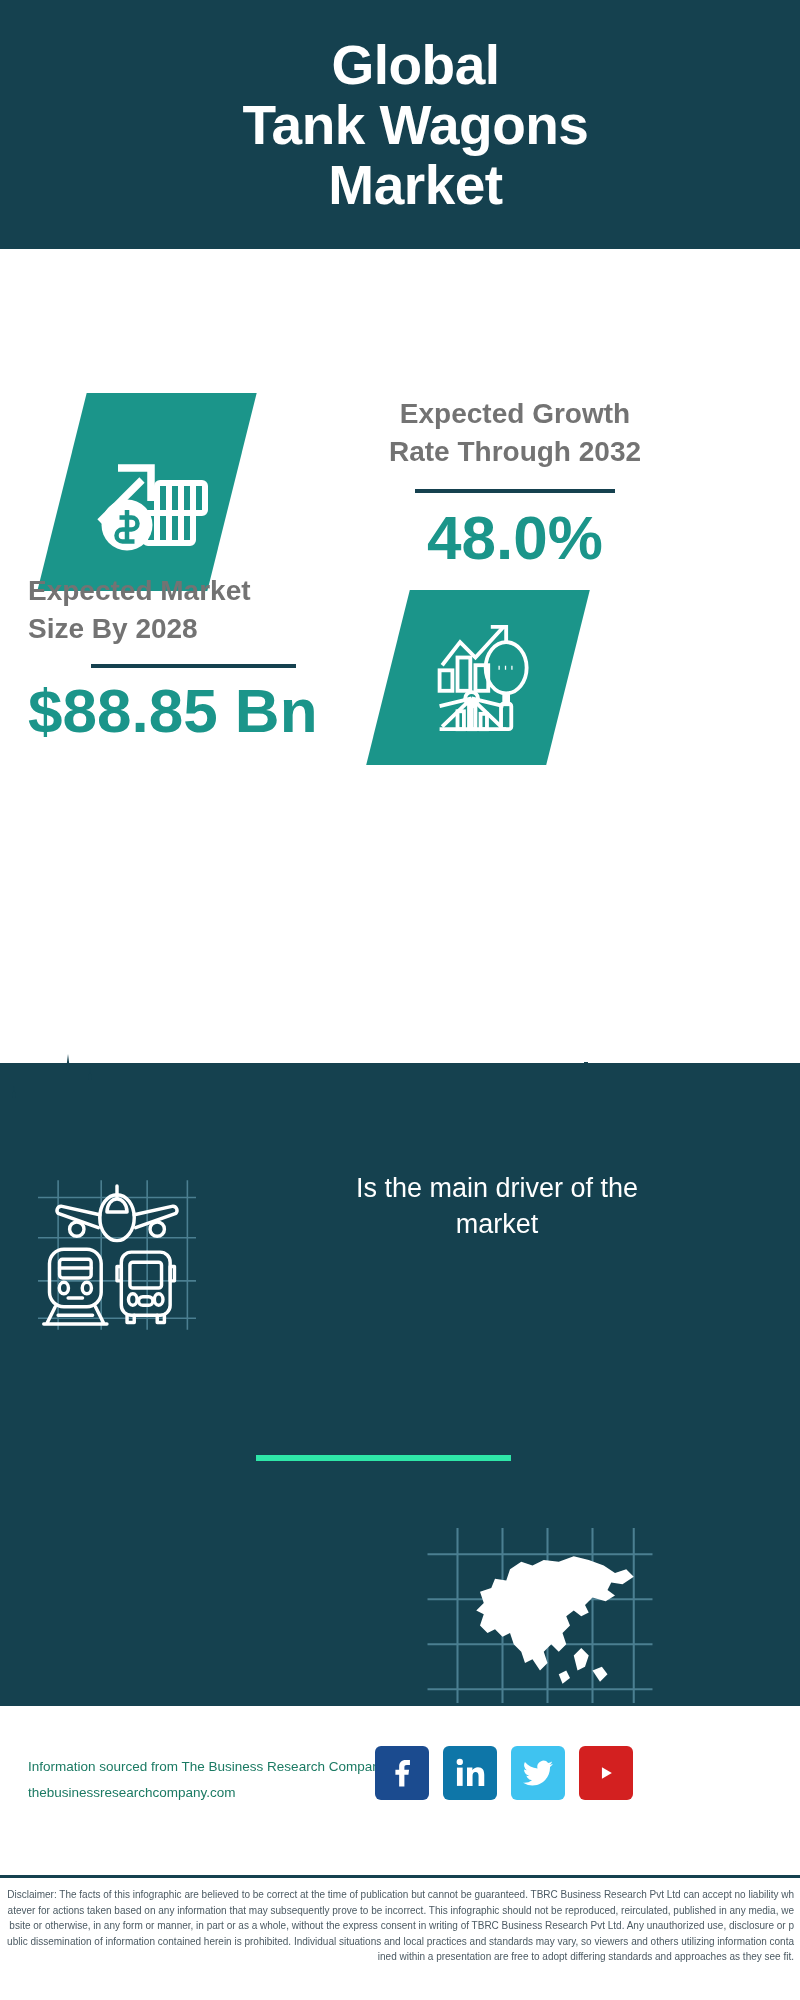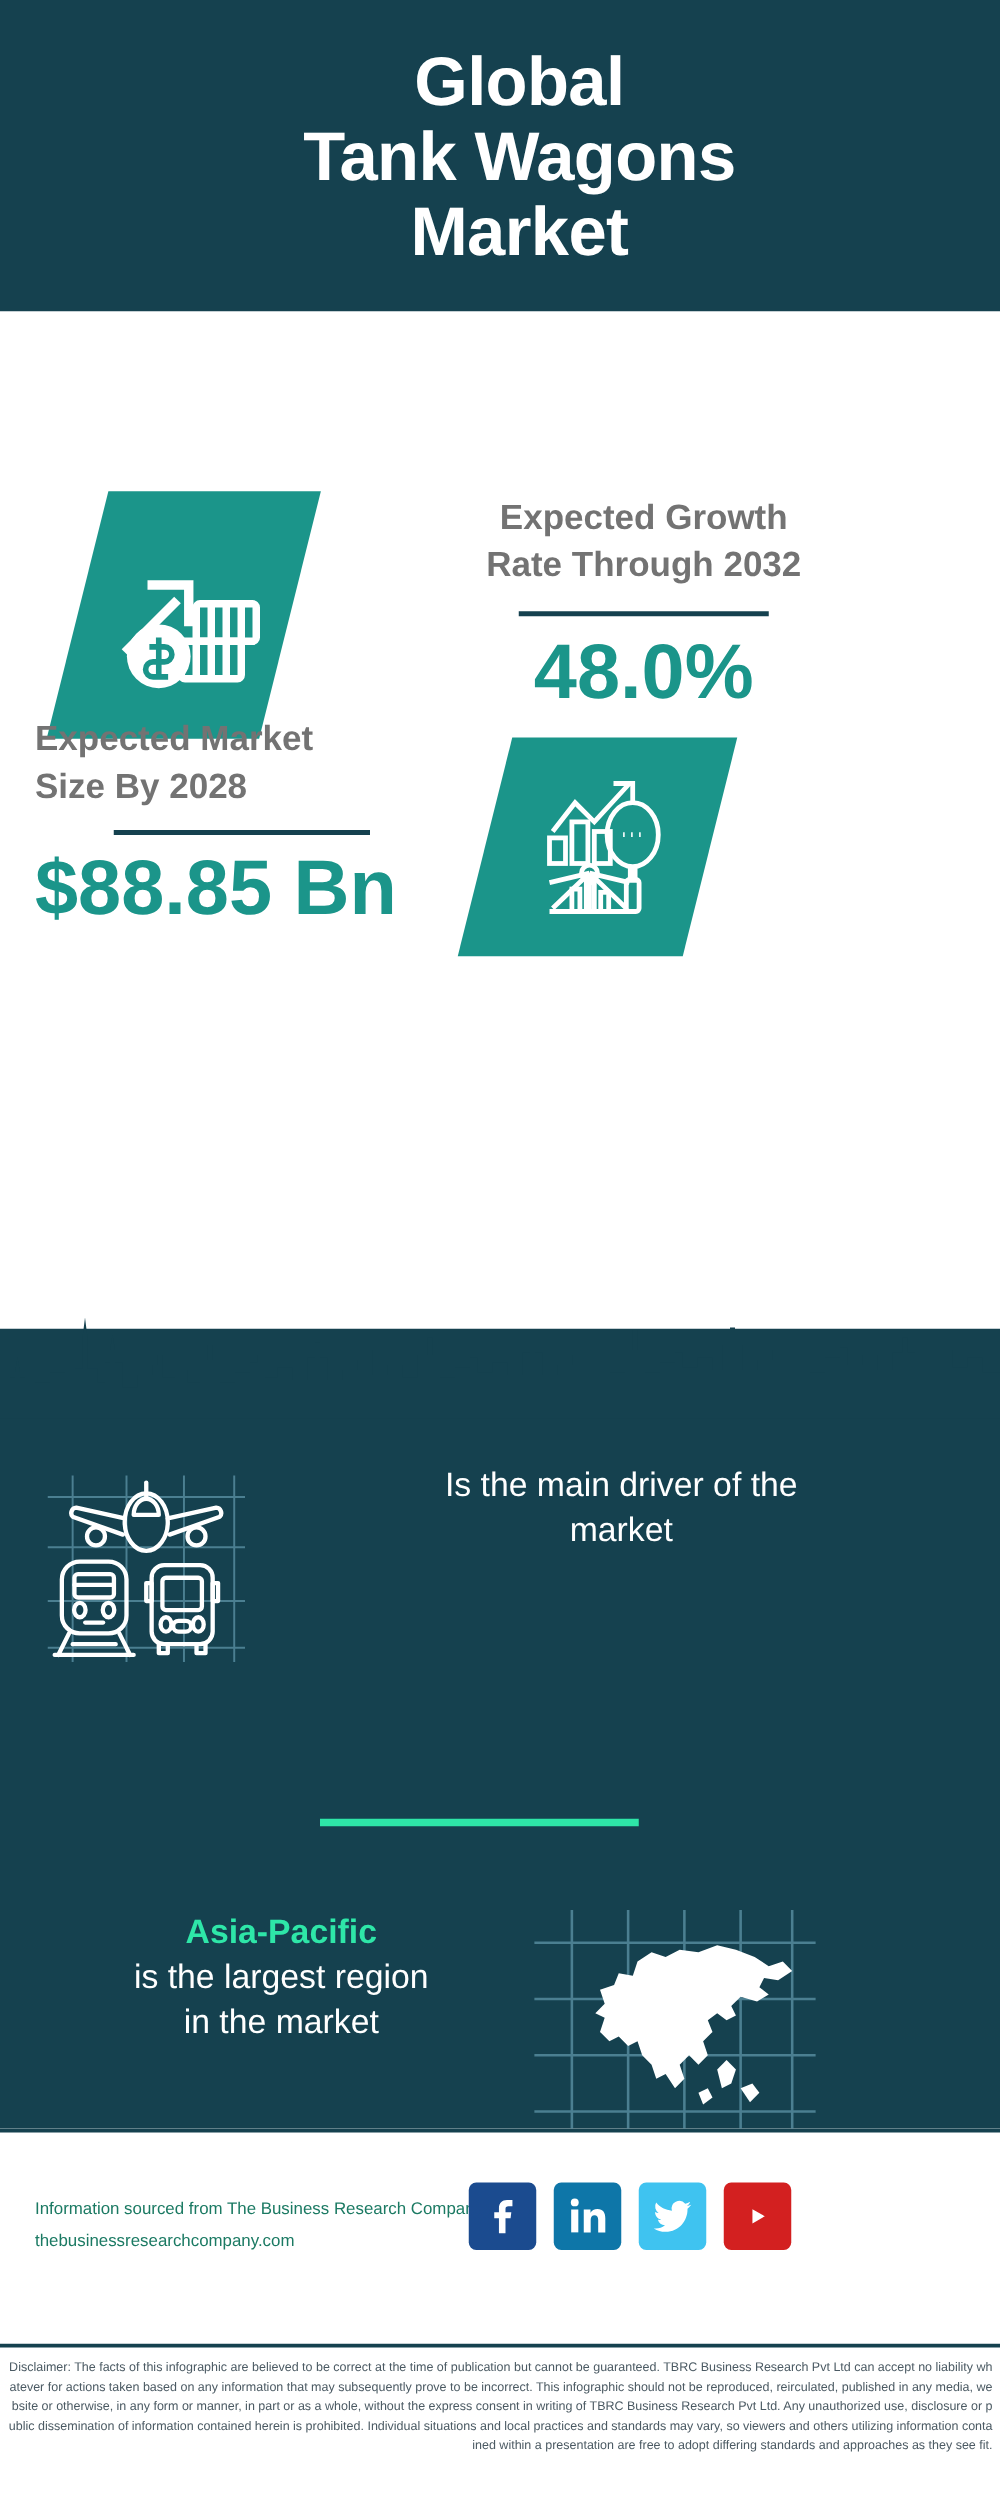--- a/index.html
+++ b/index.html
@@ -194,25 +194,20 @@
     </div>
     <div class="driver-text">
       <div class="white-txt">Is the main driver of the</div>
       <div class="white-txt">market</div>
     </div>
   </div>
 
   <div class="mint-rule"></div>
 
   <div class="region-row">
-    <div class="region-text">
-      <div class="mint">Asia-Pacific</div>
-      <div class="white-txt">is the largest region</div>
-      <div class="white-txt">in the market</div>
-    </div>
     <div class="region-map">
       <svg width="230" height="180" viewBox="0 0 120 96">
         <g stroke="#4b7f91" stroke-width="1.1" fill="none">
           <path d="M16 0 V96 M40 0 V96 M64 0 V96 M88 0 V96 M110 0 V96"></path>
           <path d="M0 14 H120 M0 38 H120 M0 62 H120 M0 86 H120"></path>
         </g>
         <path fill="#ffffff" d="
           M44 22 L50 18 L56 20 L62 17 L70 18 L78 15 L86 17 L94 20 L100 24 L106 22 L110 26
           L104 30 L98 29 L96 33 L100 36 L95 39 L88 37 L84 41 L86 45 L82 47 L78 44 L74 47
           L76 52 L72 56 L74 62 L70 66 L66 62 L62 66 L64 72 L60 76 L56 70 L52 72 L50 66

